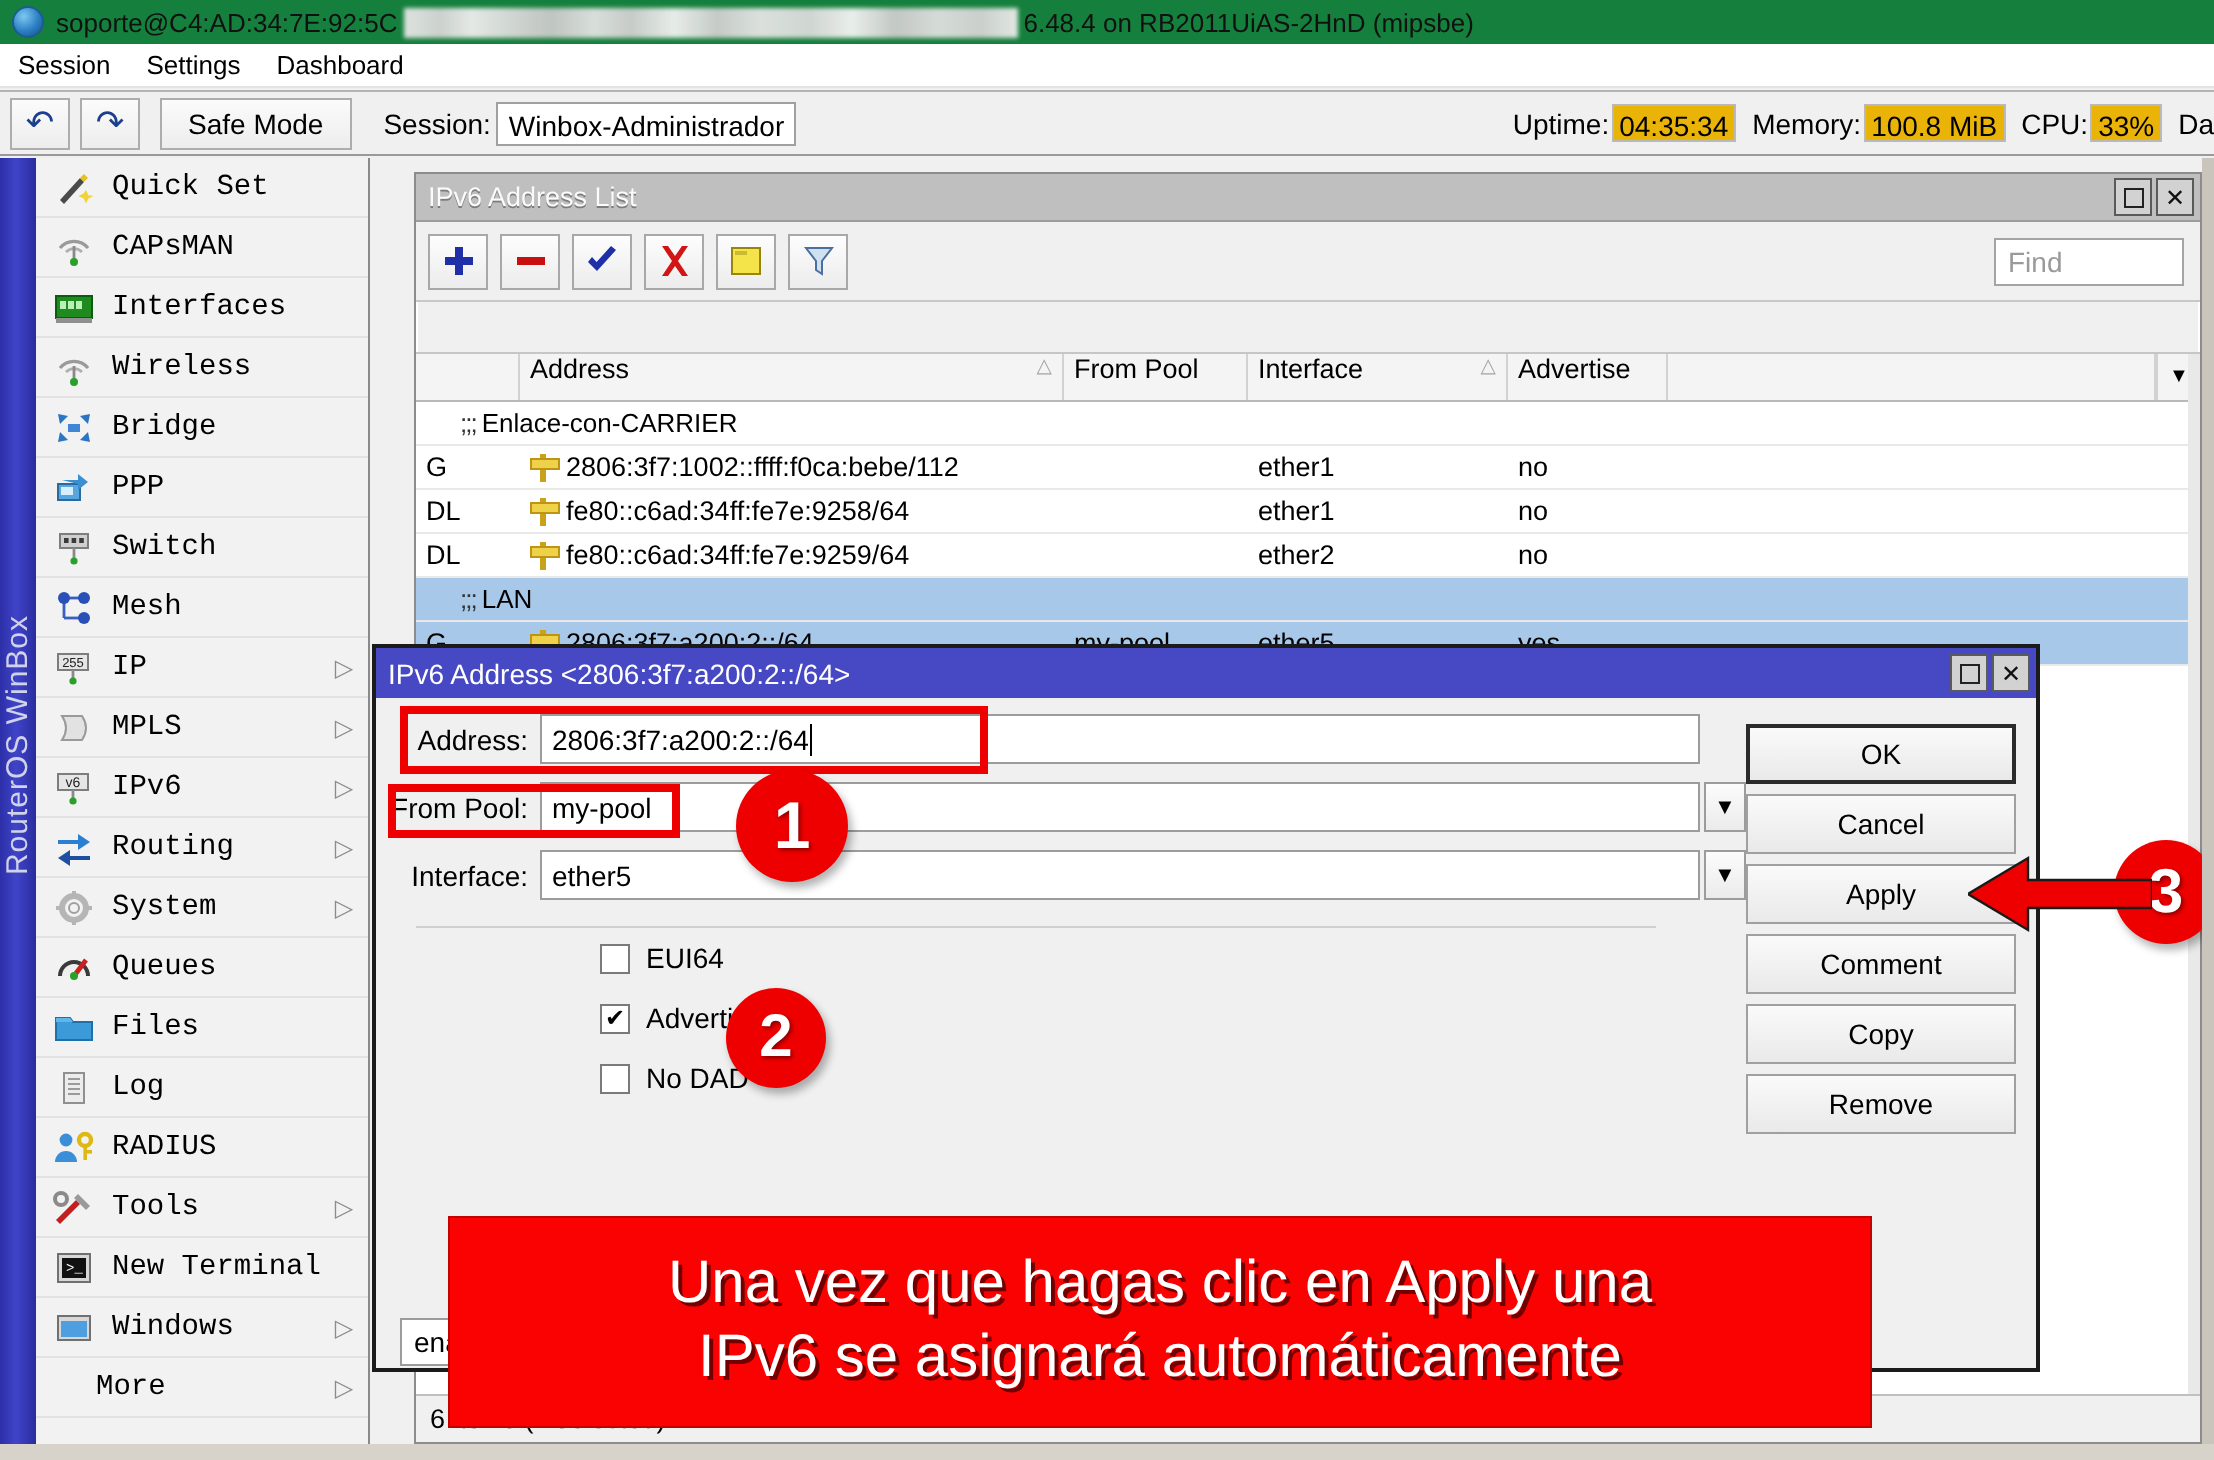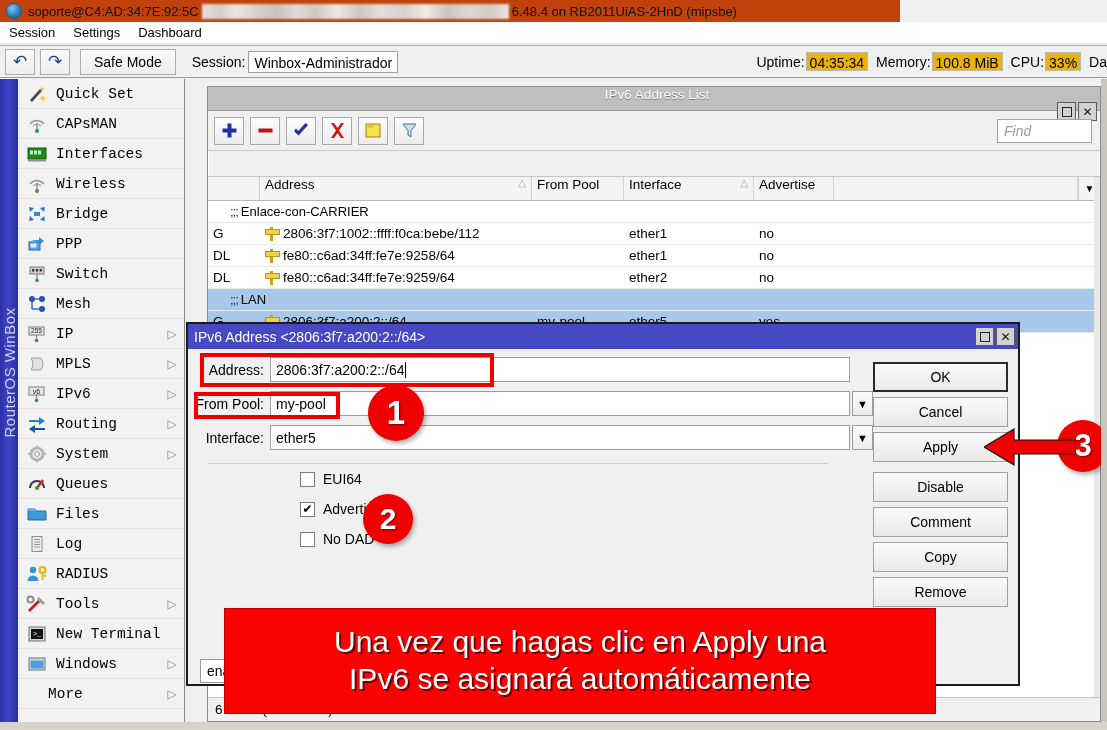--- a/index.html
+++ b/index.html
@@ -11,22 +11,22 @@
     background: #d7d3cb;
   }
   #root {
     position: relative;
     width: 1107px; height: 730px;
     background: #f0f0f0;
   }
 
   
   .titlebar {
-    position: absolute; left: 0; top: 0; width: 900px; height: 22px;
-    background: #c2410c;
+    position: absolute; left: 0; top: 0; width: 1107px; height: 22px;
+    background: #15803d;
     display: flex; align-items: center;
     font-size: 13px; color: #111;
     white-space: nowrap; overflow: hidden;
   }
   .win-logo {
     width: 16px; height: 16px; margin: 0 6px 0 6px;
     border-radius: 50%;
     background: radial-gradient(circle at 35% 30%, #7ec8f0 0%, #2b7fc4 55%, #164e80 100%);
     border: 1px solid #1b5c93;
     flex: none;
@@ -145,21 +145,20 @@
     background: #f0f0f0;
     border: 1px solid #8c8c8c;
     box-shadow: 0 0 0 1px #ffffff inset;
   }
   .alist-title {
     height: 24px; background: #bfbfbf;
     display: flex; align-items: center;
     padding-left: 6px;
     font-size: 13.5px; color: #fbfbfb;
     border-bottom: 1px solid #9c9c9c;
-    flex-direction: column;
   }
   .alist-title .t { text-shadow: 0 1px 0 rgba(0,0,0,.35); }
   .wbtns { margin-left: auto; display: flex; gap: 2px; padding-right: 3px; }
   .wbtn {
     width: 19px; height: 19px;
     border: 1px solid #5a5a5a; background: #d2d2d2;
     display: flex; align-items: center; justify-content: center;
     font-size: 12px; color: #111; cursor: default;
   }
   .wbtn .sq { width: 10px; height: 10px; border: 1.5px solid #222; }
@@ -174,21 +173,21 @@
     border: 1px solid #a8a8a8;
     background: linear-gradient(#fdfdfd,#ececec);
     display: flex; align-items: center; justify-content: center;
     cursor: default;
   }
   .findbox {
     margin-left: auto; margin-right: 8px;
     width: 95px; height: 24px;
     border: 1px solid #a4a4a4; background: #fff;
     display: flex; align-items: center; padding-left: 6px;
-    font-style: italic; color: #9a9a9a; font-size: 14px;
+    color: #9a9a9a; font-size: 14px;
   }
 
   .thead {
     display: flex; height: 24px;
     background: #f4f4f4;
     border-bottom: 1px solid #b9b9b9;
     font-size: 13.5px; color: #000;
   }
   .th {
     border-right: 1px solid #d2d2d2;
@@ -855,21 +854,20 @@
           <span class="chk-label">No DAD</span>
         </div>
       </div>
 
       <div class="enab">enab</div>
 
       <div class="dlg-btns">
         <div class="dbtn primary">OK</div>
         <div class="dbtn">Cancel</div>
         <div class="dbtn">Apply</div>
-        <div class="dbtn gap">Disable</div>
         <div class="dbtn">Comment</div>
         <div class="dbtn">Copy</div>
         <div class="dbtn">Remove</div>
       </div>
     </div>
   </div>
 
   <div class="hl" style="left:200px; top:353px; width:294px; height:34px;"></div>
   <div class="hl" style="left:194px; top:392px; width:146px; height:27px;"></div>
 

